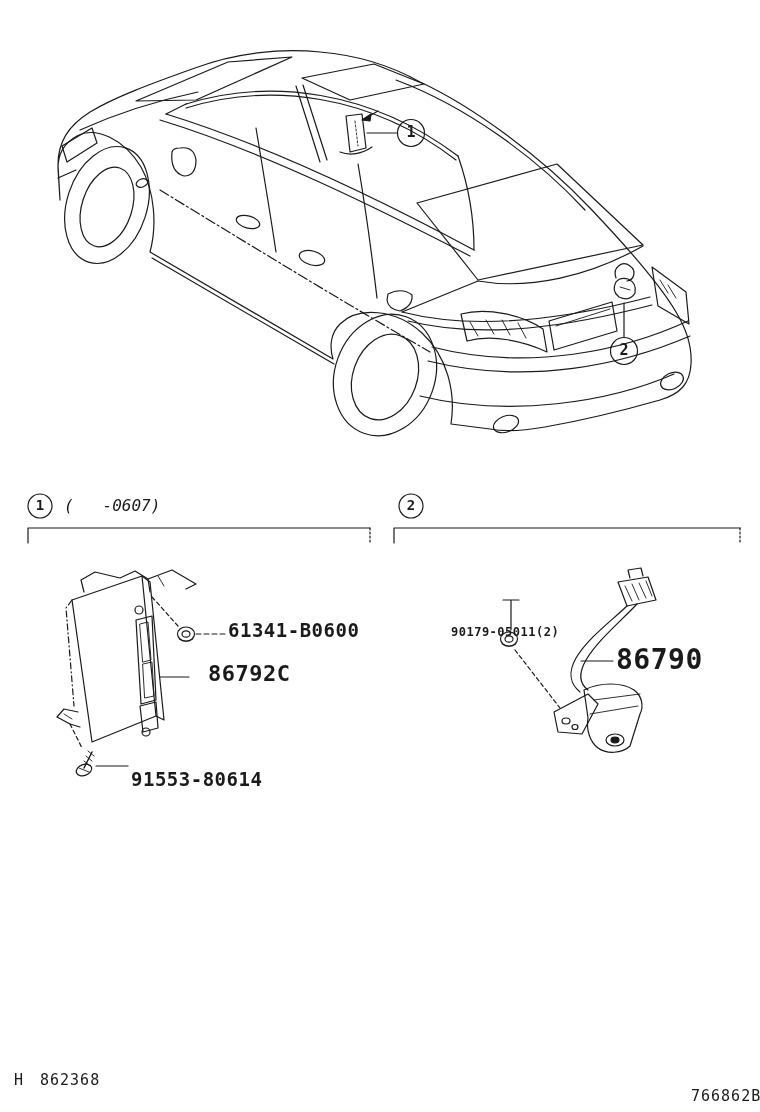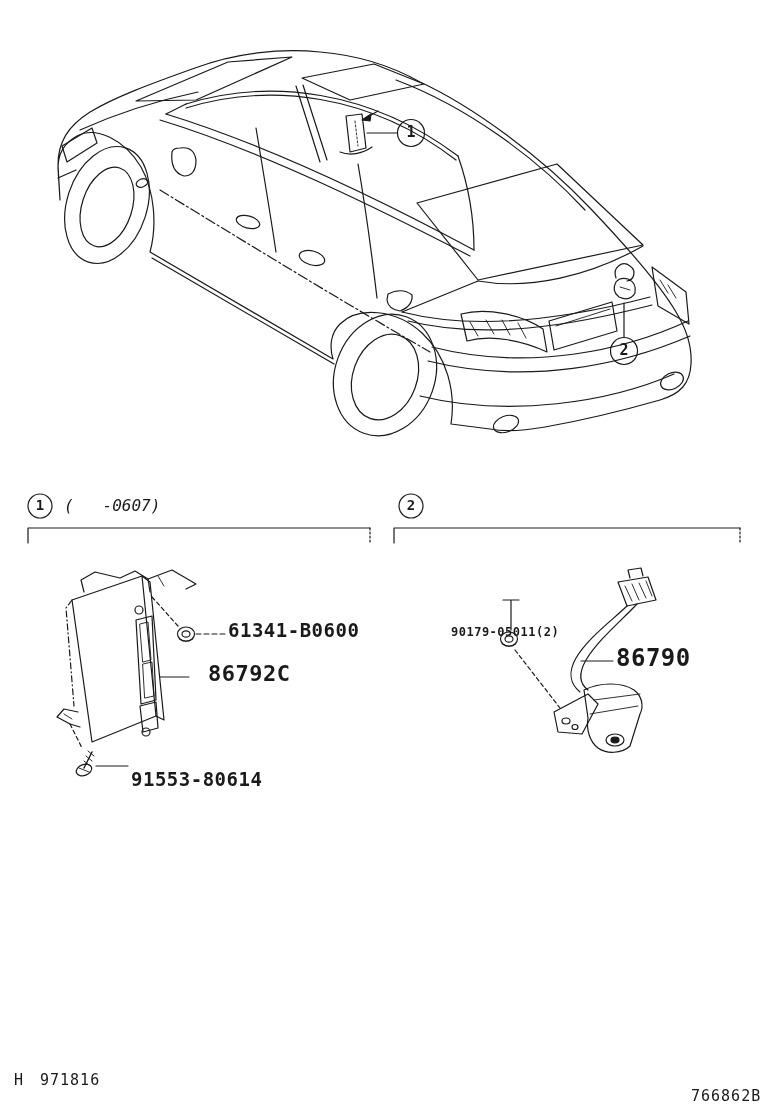--- a/index.html
+++ b/index.html
@@ -218,18 +218,18 @@
   <span class="txt hdrnum" style="left:40px;top:506px;">1</span>
   <span class="txt note" style="left:64px;top:498px;font-style:italic;">(   -0607)</span>
 
   <span class="txt hdrnum" style="left:411px;top:506px;">2</span>
 
   <span class="txt partnum" style="left:228px;top:621px;">61341-B0600</span>
   <span class="txt partnum-lg" style="left:208px;top:663px;">86792C</span>
   <span class="txt partnum" style="left:131px;top:770px;">91553-80614</span>
 
   <span class="txt partnum" style="left:451px;top:582px;font-size:12px;margin-top:44px;">90179-05011(2)</span>
-  <span class="txt partnum-lg" style="left:616px;top:646px;font-size:24px;">86790</span>
+  <span class="txt partnum-lg" style="left:616px;top:646px;font-size:28px;">86790</span>
 
   <span class="txt footer" style="left:14px;top:1073px;">H</span>
-  <span class="txt footer" style="left:40px;top:1073px;">971816</span>
+  <span class="txt footer" style="left:40px;top:1073px;">862368</span>
   <span class="txt footer" style="left:691px;top:1089px;">766862B</span>
 </div>
 
 </body></html>

